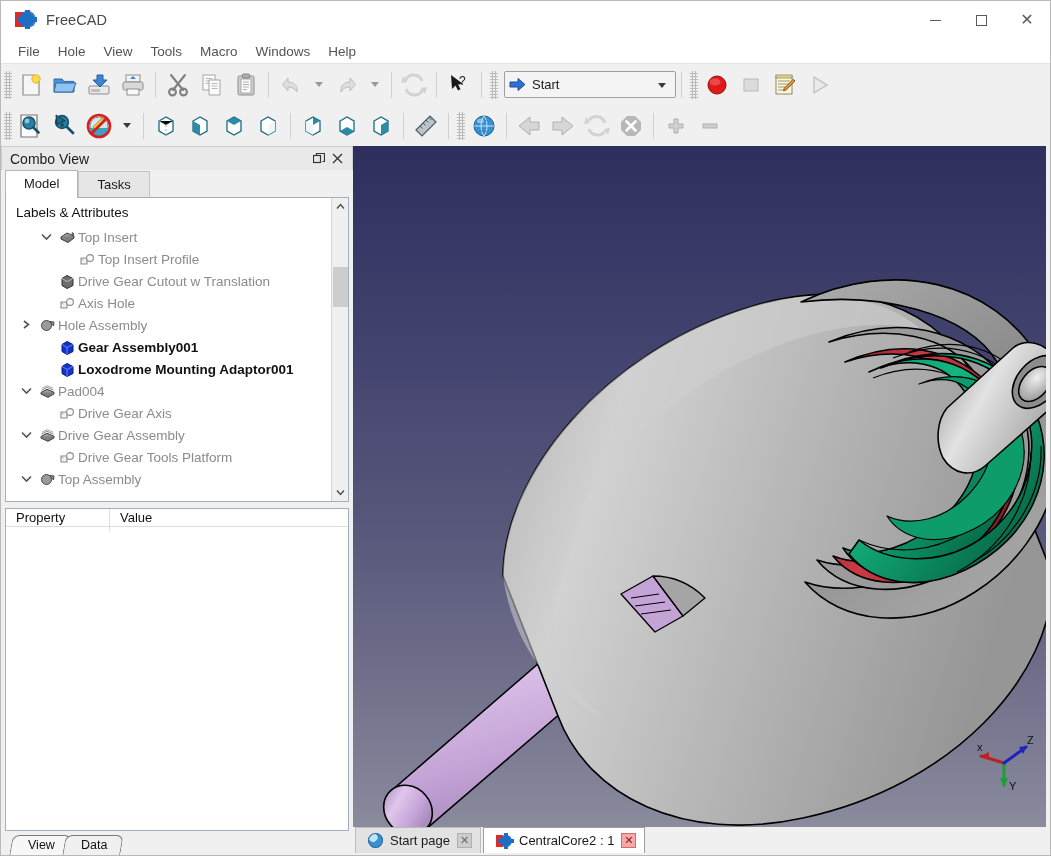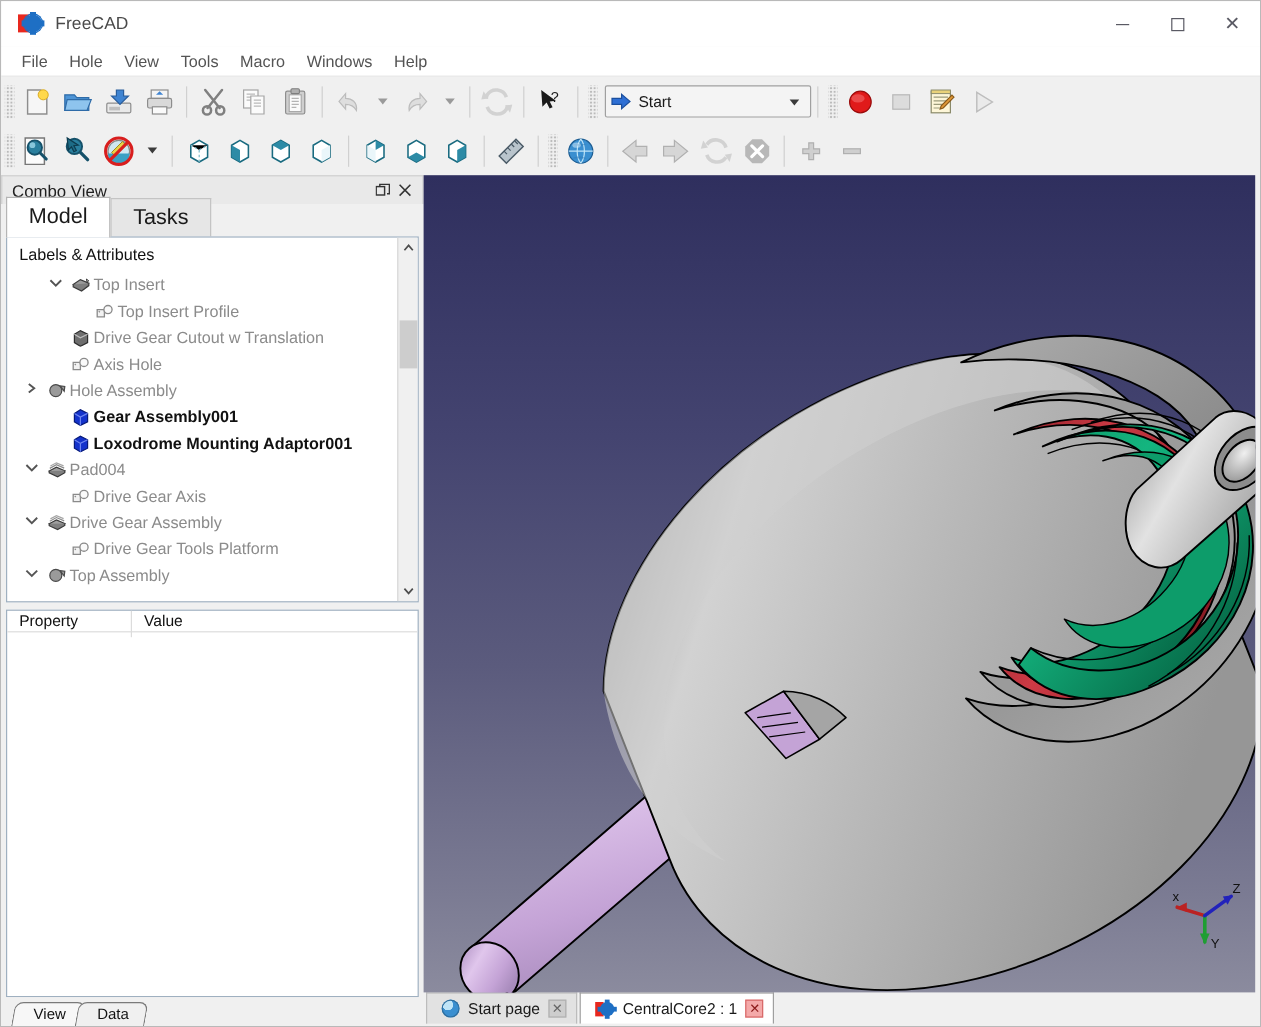--- a/index.html
+++ b/index.html
@@ -98,21 +98,21 @@
   .dock { width: 352px; display: flex; flex-direction: column; background: #f0f0f0; }
   .dock-title {
     height: 24px; display: flex; align-items: center; background: #e9e9e9;
     border: 1px solid #cfcfcf; border-bottom: none; padding: 0 6px 0 8px;
   }
   .dock-title .t { font-size: 14px; color: #202020; flex: 1; }
   .dock-btn { width: 18px; height: 18px; display:flex; align-items:center; justify-content:center; color:#333; }
 
   .tabstrip { height: 27px; display: flex; align-items: flex-end; background: #f0f0f0; padding-left: 4px; }
   .vtab {
-    font-size: 18px; color: #1a1a1a; padding: 5px 18px 6px; background: #e6e6e6;
+    font-size: 13px; color: #1a1a1a; padding: 5px 18px 6px; background: #e6e6e6;
     border: 1px solid #c4c4c4; border-bottom: none; position: relative; top: 1px;
   }
   .vtab.active { background: #ffffff; border-color: #b5b5b5; z-index: 2; padding-bottom: 7px; }
 
   .tree-wrap {
     flex: 0 0 305px; margin: 0 4px 0 4px; background: #ffffff;
     border: 1px solid #9fb0c0; display: flex; position: relative; overflow: hidden;
   }
   .tree { flex: 1; padding: 5px 0 0 0; overflow: hidden; }
   .tree-header { font-size: 13.5px; color: #111; padding: 2px 0 6px 10px; }

